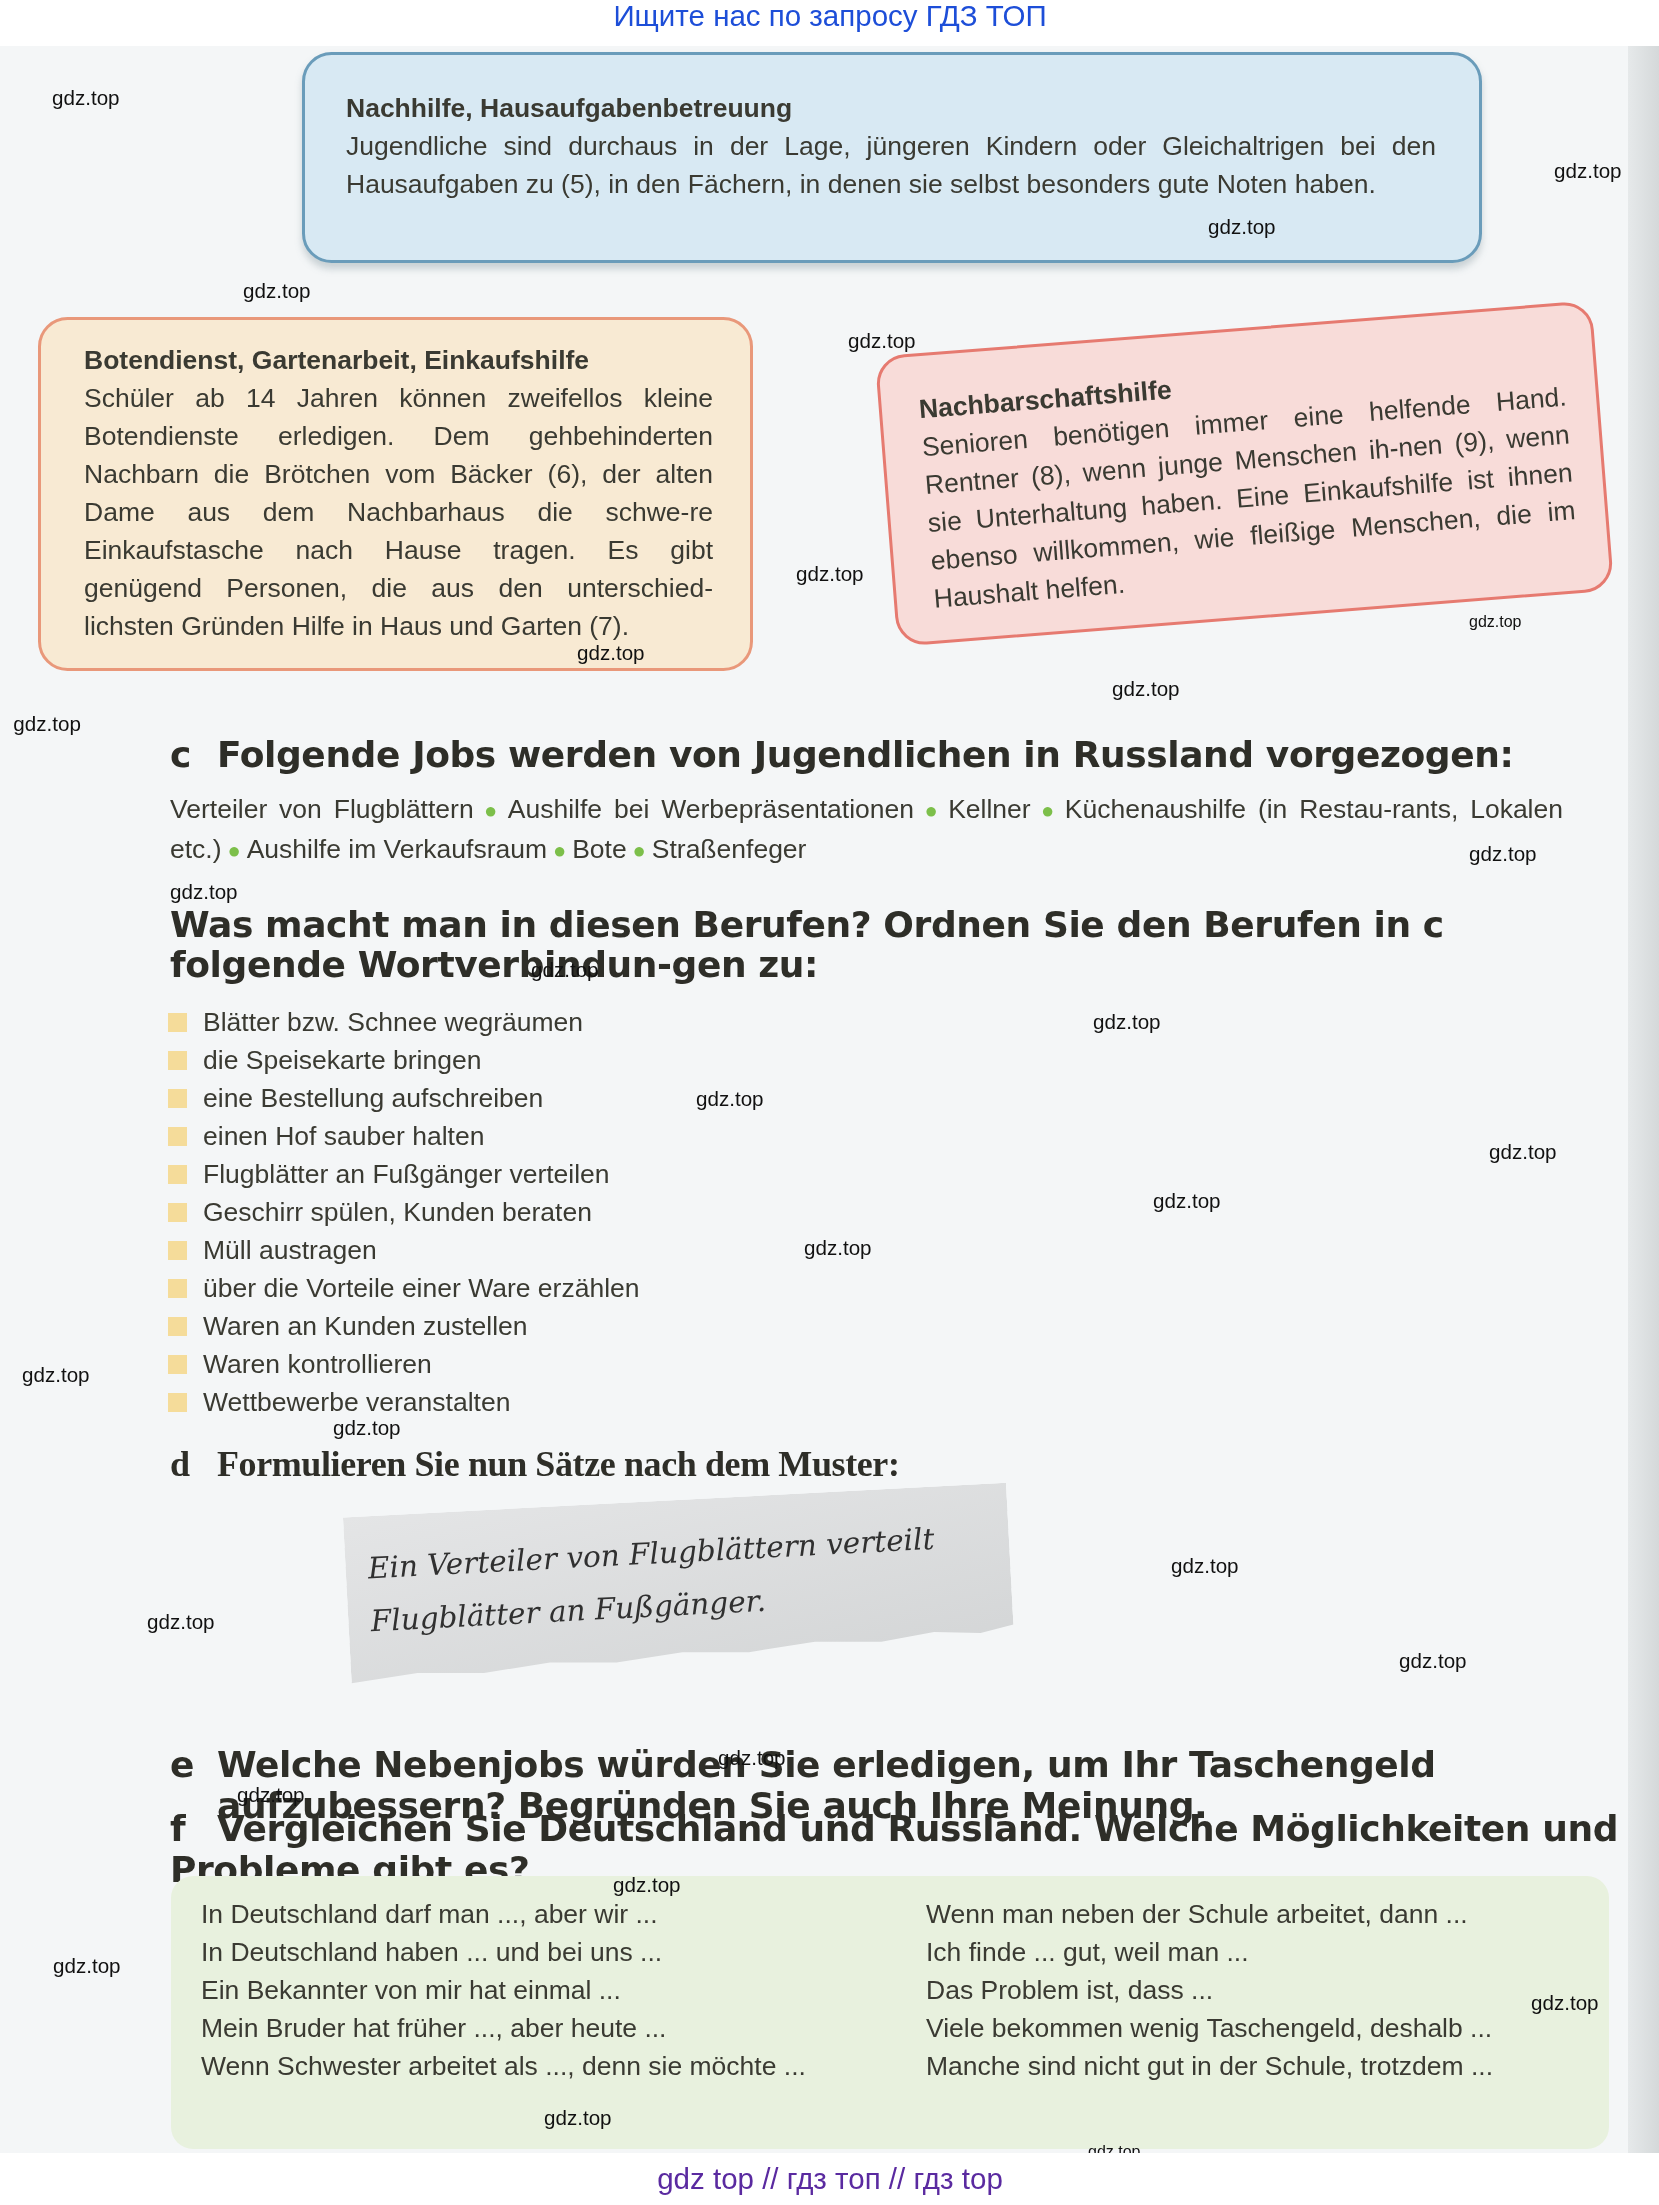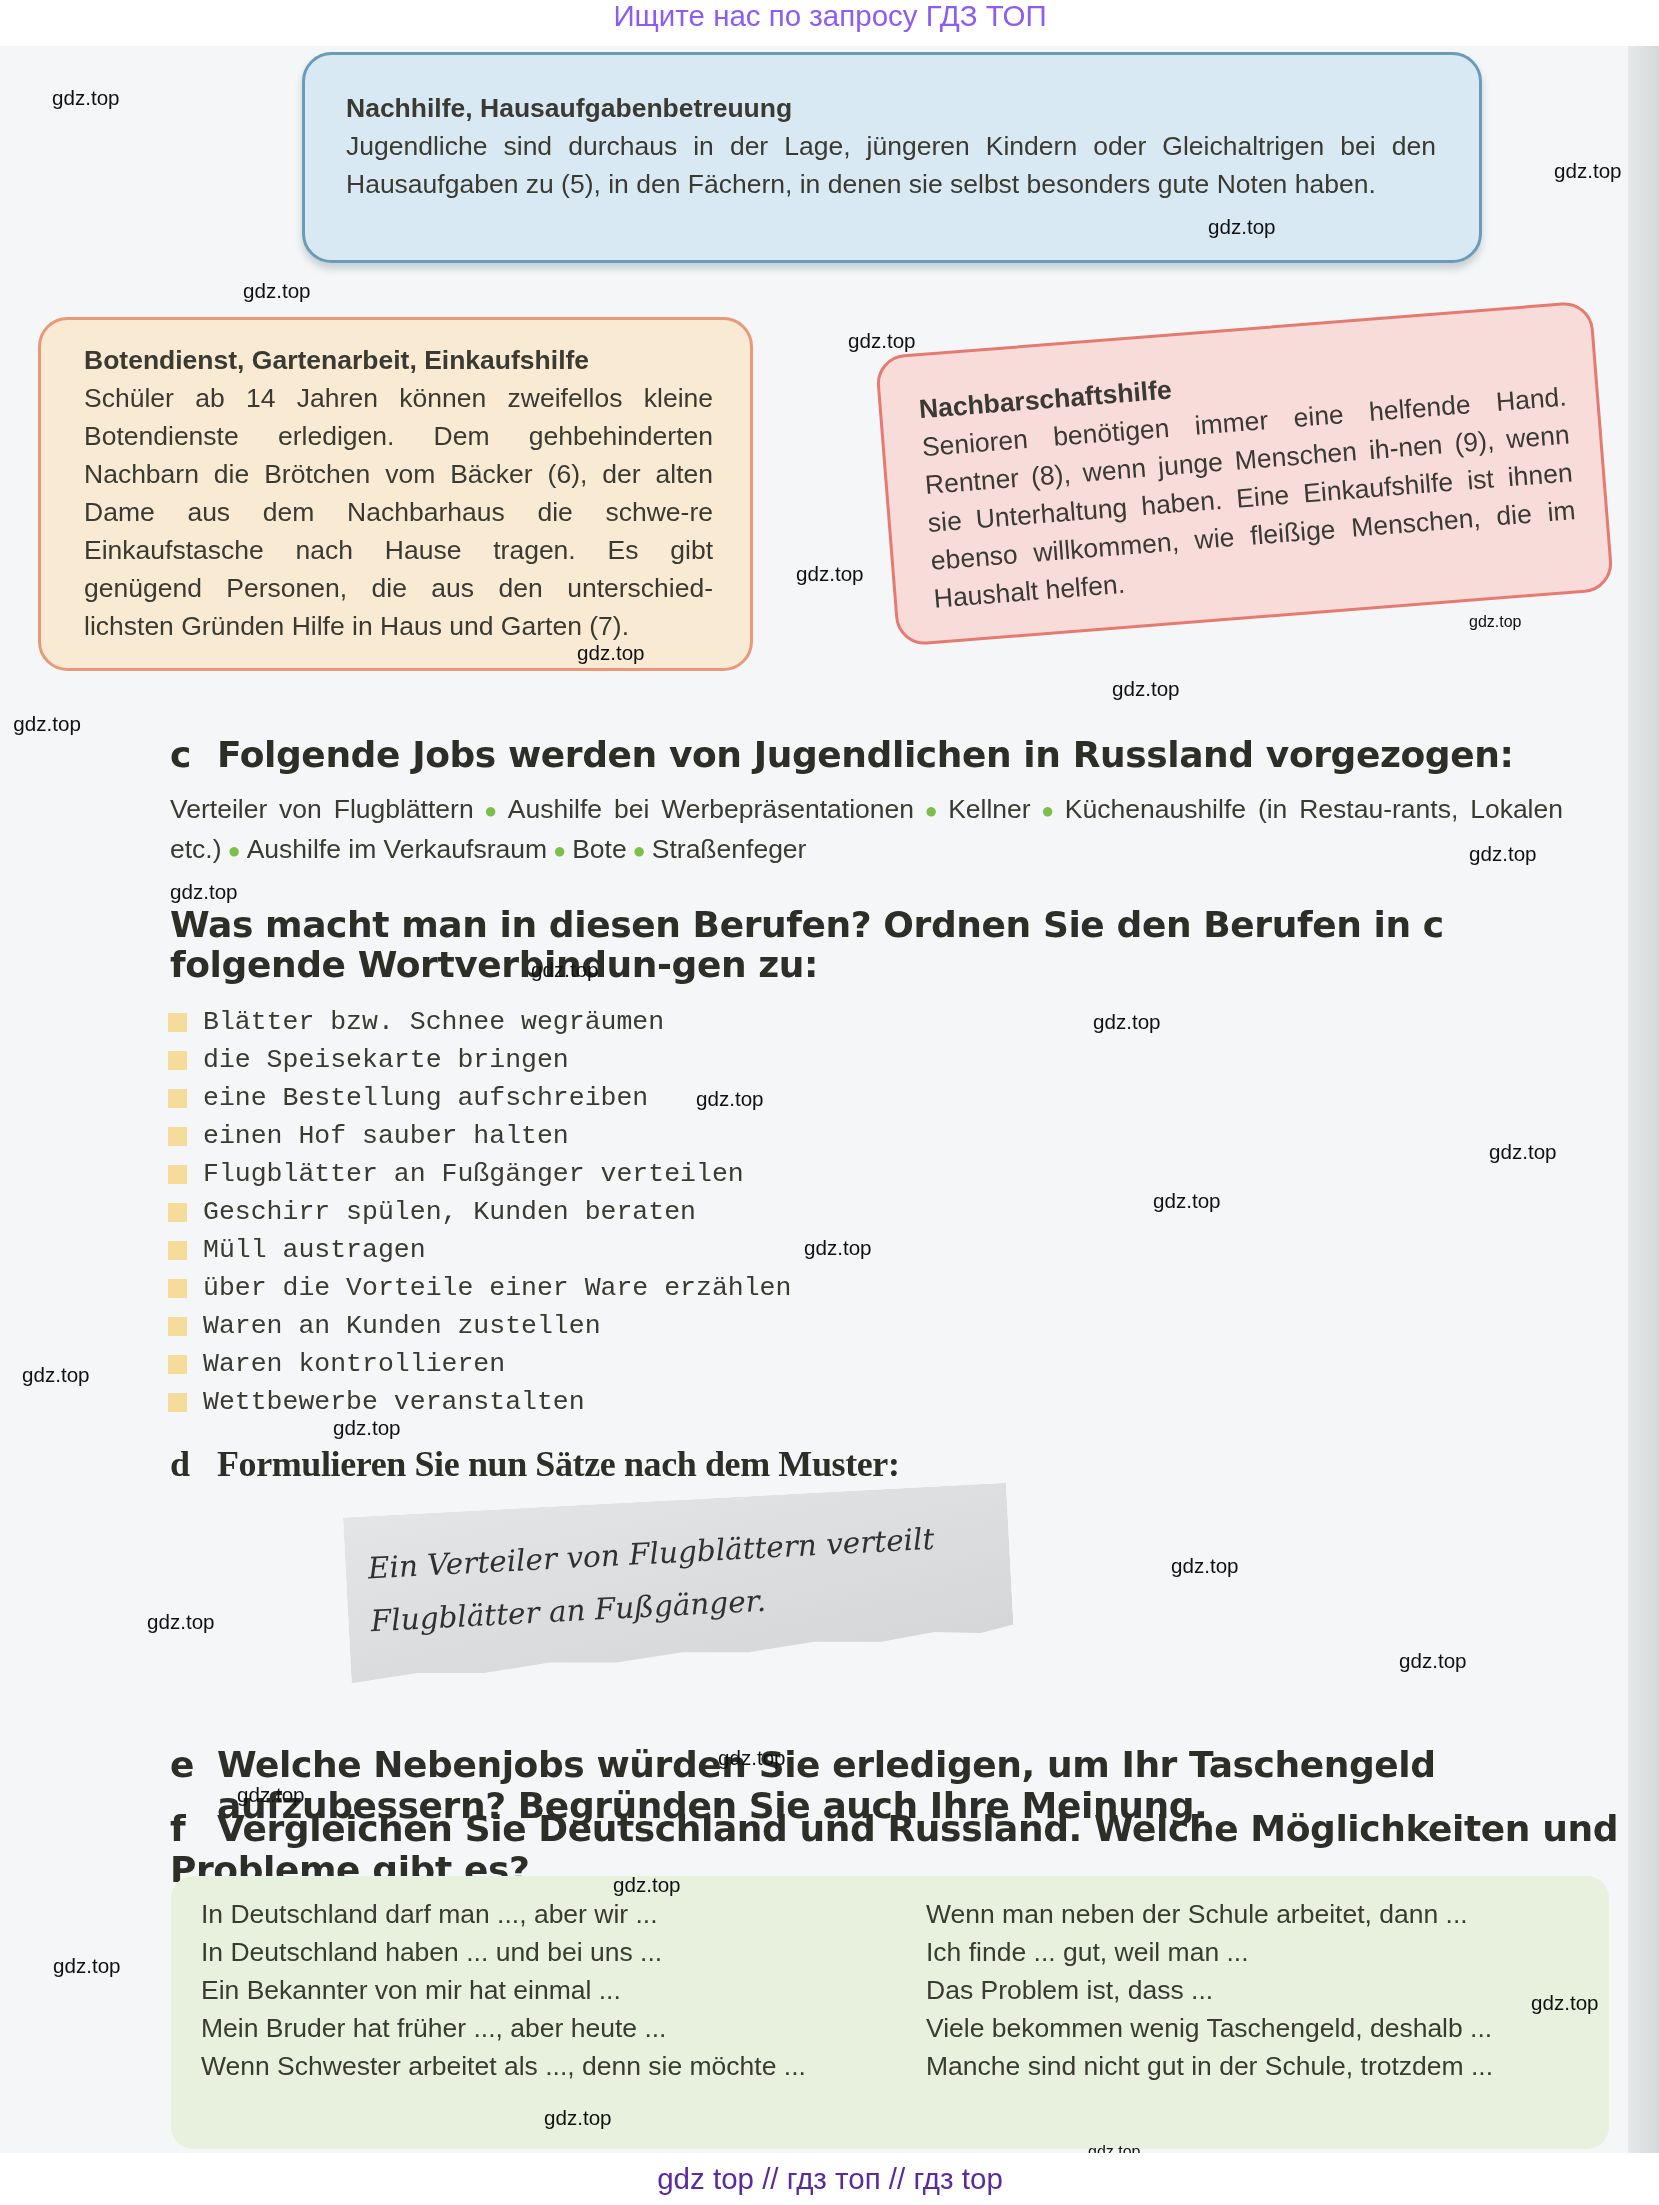--- a/index.html
+++ b/index.html
@@ -11,21 +11,21 @@
   .page {
     position: absolute; left: 0; top: 46px; width: 1660px; height: 2109px;
     background: #f4f6f7;
   }
   .page-edge {
     position: absolute; right: 0; top: 46px; width: 32px; height: 2109px;
     background: linear-gradient(to right, #e6e9ea, #d4d8d9);
   }
   .top-banner {
     position: absolute; top: 0; left: 0; width: 1660px; height: 46px;
-    text-align: center; color: #8b5cf6; font-size: 29.5px; line-height: 32px;
+    text-align: center; color: #1d4ed8; font-size: 29.5px; line-height: 32px;
     font-family: "Liberation Sans", sans-serif;
   }
   .bottom-banner {
     position: absolute; bottom: 0; left: 0; width: 1660px; height: 52px;
     text-align: center; color: #5a2aa0; font-size: 29.5px; line-height: 52px;
     background: #ffffff;
   }
   .wm {
     position: absolute; color: #111; font-size: 20.6px;
     font-family: "Liberation Sans", sans-serif; white-space: nowrap;
@@ -60,21 +60,21 @@
   .heading .letter { display: inline-block; width: 47px; }
   .jobs {
     position: absolute; left: 170px; top: 790px; width: 1393px;
     font-size: 26.5px; line-height: 38px; text-align: justify;
   }
   .dot { color: #7cbf4a; font-size: 22px; padding: 0 5.9px; }
   .list {
     position: absolute; left: 168px; top: 1003px; margin: 0; padding: 0; list-style: none;
   }
   .list li {
-    font-size: 26.5px; line-height: 38px; display: flex; align-items: center; font-family: Liberation Mono, monospace;
+    font-size: 26.5px; line-height: 38px; display: flex; align-items: center;
   }
   .bullet {
     width: 19px; height: 19px; background: #f5dc9a; margin-right: 16px; flex-shrink: 0;
   }
   .note {
     position: absolute; left: 347px; top: 1500px; width: 664px; height: 173px;
     background: linear-gradient(170deg, #e4e5e6, #d3d5d6);
     transform: rotate(-3deg);
     box-shadow: 0 10.3px 13.3px rgba(0,0,0,0.18);
     clip-path: polygon(0 0, 100% 0, 100% 82%, 95% 86%, 88% 84%, 80% 88%, 70% 86%, 60% 90%, 50% 88%, 40% 92%, 30% 90%, 20% 94%, 10% 92%, 0 96%);

